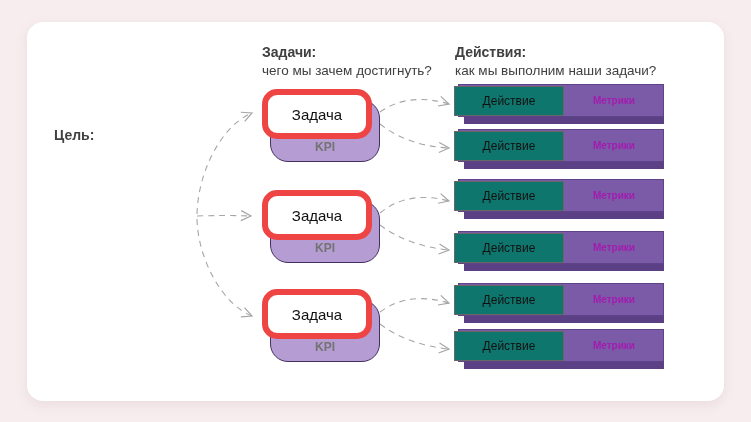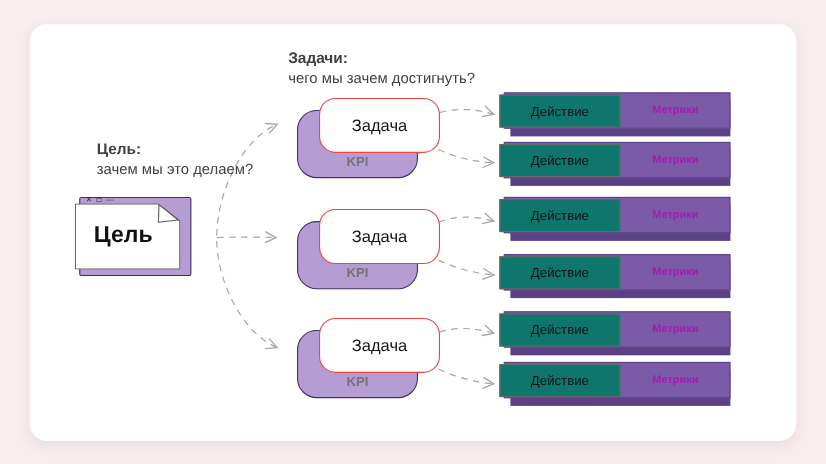--- a/index.html
+++ b/index.html
@@ -40,23 +40,23 @@
   }
 
   
   .task-group{position:absolute;left:262px;width:120px;height:75px;}
   .kpi-shadow{
     position:absolute;left:8px;top:11px;width:110px;height:62px;
     background:#b59dd3;border:1px solid #443060;border-radius:18px;box-sizing:border-box;
   }
   .task-box{
     position:absolute;left:0;top:0;width:110px;height:50px;
-    background:#fff;border:1px solid #ef4444;border-radius:15px;box-sizing:border-box;
+    background:#fff;border:6px solid #ef4444;border-radius:15px;box-sizing:border-box;
     display:flex;align-items:center;justify-content:center;
-    font-size:15px;color:#111;margin-left:28px;
+    font-size:15px;color:#111;
   }
   .kpi-label{
     position:absolute;left:8px;top:51px;width:110px;text-align:center;
     font-size:12px;font-weight:700;color:#737373;
   }
 
   
   .action-row{position:absolute;left:454px;width:212px;height:42px;}
   .bar-shadow{position:absolute;left:10px;top:7px;width:200px;height:33px;background:#5c4086;}
   .bar{position:absolute;left:4px;top:0;width:206px;height:33px;background:#7b5aa7;border:1px solid #5d4387;box-sizing:border-box;}
@@ -91,38 +91,32 @@
 
       <path d="M 380 112 Q 408 92 449 104" marker-end="url(#ah)"></path>
       <path d="M 380 124 Q 408 146 449 148" marker-end="url(#ah)"></path>
       <path d="M 380 213 Q 408 190 449 201" marker-end="url(#ah)"></path>
       <path d="M 380 225 Q 408 246 449 250" marker-end="url(#ah)"></path>
       <path d="M 380 312 Q 408 291 449 303" marker-end="url(#ah)"></path>
       <path d="M 380 324 Q 408 345 449 349" marker-end="url(#ah)"></path>
     </g>
   </svg>
 
-  <div class="hdr-block" style="left:88px;top:127px;">
+  <div class="hdr-block" style="left:54px;top:127px;">
     <div class="hdr">Цель:</div>
-    <div class="sub">зачем мы это делаем?</div>
   </div>
   <div class="hdr-block" style="left:262px;top:44px;">
     <div class="hdr">Задачи:</div>
     <div class="sub">чего мы зачем достигнуть?</div>
   </div>
+  <div class="hdr-block" style="left:455px;top:44px;">
+    <div class="hdr">Действия:</div>
+    <div class="sub">как мы выполним наши задачи?</div>
+  </div>
 
-  <div class="goal-group">
-    <div class="goal-frame"></div>
-    <div class="goal-titlebar"><span>✕</span><span>▭</span><span>—</span></div>
-    <svg class="goal-note-svg" width="96" height="60" viewBox="0 0 96 60">
-      <path d="M0.5,0.5 L76,0.5 L95.5,16 L95.5,59.5 L0.5,59.5 Z" fill="#ffffff" stroke="#5a5a5a" stroke-width="1"></path>
-      <path d="M76.5,1 L94,15 L76,17 Z" fill="#ffffff" stroke="#5a5a5a" stroke-width="1" stroke-linejoin="round"></path>
-    </svg>
-    <div class="goal-note-label">Цель</div>
-  </div>
 
   <div class="task-group" style="top:89px;">
     <div class="kpi-shadow"></div>
     <div class="task-box">Задача</div>
     <div class="kpi-label">KPI</div>
   </div>
   <div class="task-group" style="top:190px;">
     <div class="kpi-shadow"></div>
     <div class="task-box">Задача</div>
     <div class="kpi-label">KPI</div>

